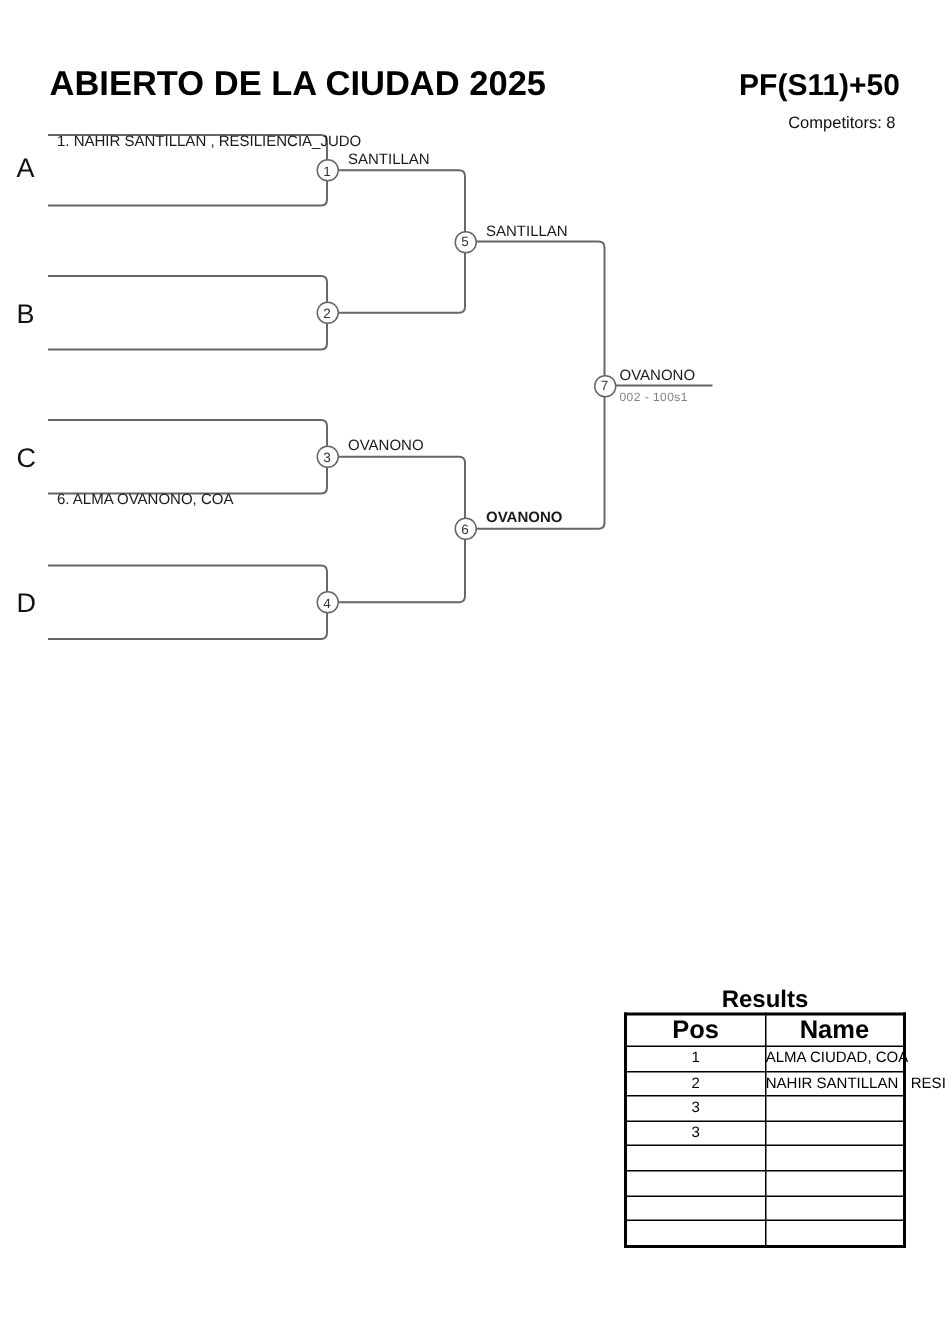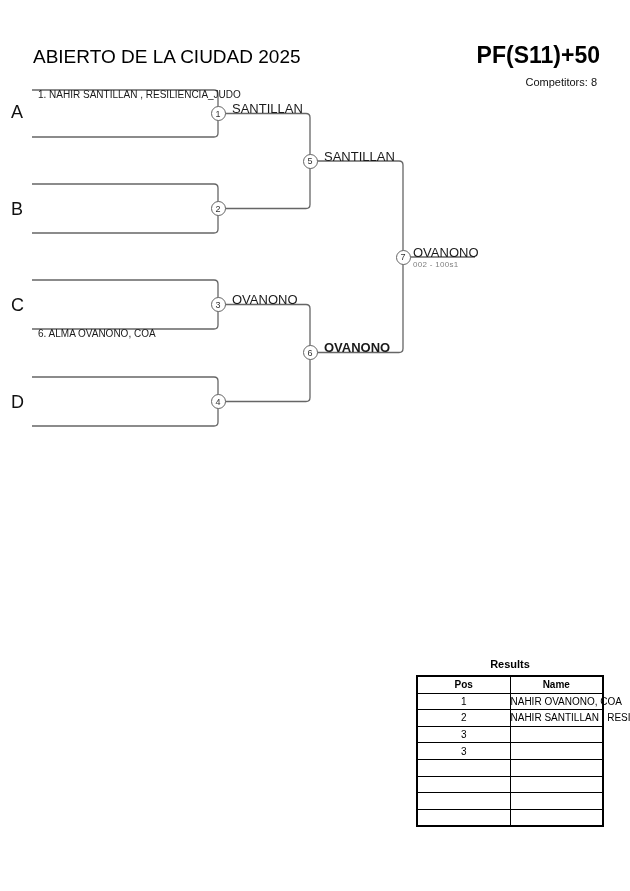--- a/index.html
+++ b/index.html
@@ -3,47 +3,47 @@
 <meta charset="utf-8">
 <style>
   html,body{margin:0;padding:0;}
   body{
     width:630px;height:891px;position:relative;background:#ffffff;
     font-family:"Liberation Sans","DejaVu Sans",sans-serif;color:#000;
     overflow:hidden;
   }
   
   .title-row{position:absolute;left:33px;top:42px;width:567px;display:flex;align-items:baseline;}
-  .title-main{font-size:19px;font-weight:normal;letter-spacing:0px;white-space:nowrap;}
+  .title-main{font-size:23px;font-weight:bold;letter-spacing:0px;white-space:nowrap;}
   .title-date{font-size:23px;font-weight:bold;margin-left:13px;white-space:nowrap;}
-  .title-cat{font-size:23px;font-weight:bold;margin-left:auto;white-space:nowrap;}
+  .title-cat{font-size:20px;font-weight:bold;margin-left:auto;white-space:nowrap;}
   .competitors{position:absolute;right:33px;top:76px;font-size:11px;color:#111;}
   
   svg.lines{position:absolute;left:0;top:0;}
   .seed-letter{position:absolute;font-size:18px;color:#111;}
   .seed-name{position:absolute;font-size:10px;color:#1a1a1a;white-space:nowrap;margin-top:12px;}
-  .match-label{position:absolute;font-size:13px;color:#1a1a1a;white-space:nowrap;}
+  .match-label{position:absolute;font-size:10px;color:#1a1a1a;white-space:nowrap;}
   .match-label.bold{font-weight:bold;}
   .match-score{position:absolute;font-size:8px;color:#808080;white-space:nowrap;letter-spacing:0.3px;}
   .match-circle{
     position:absolute;width:15px;height:15px;border:1.4px solid #666;border-radius:50%;
     background:#fff;display:flex;align-items:center;justify-content:center;
     font-size:9px;color:#333;box-sizing:border-box;z-index:2;
   }
   
   .results-title{position:absolute;left:416px;top:658px;width:188px;text-align:center;
-    font-size:11px;font-weight:bold;}
+    font-size:16px;font-weight:bold;}
   table.results{
     position:absolute;left:416px;top:675px;width:188px;border-collapse:collapse;
     border:2px solid #000;table-layout:fixed;
   }
   table.results td,table.results th{
     border:1px solid #000;height:15.6px;font-size:10px;padding:0;overflow:visible;
   }
-  table.results th{font-size:10px;font-weight:bold;text-align:center;}
+  table.results th{font-size:17px;font-weight:bold;text-align:center;}
   td.pos{width:29px;text-align:center;}
   td.name{text-align:left;padding-left:6px;white-space:nowrap;}
 </style>
 </head>
 <body>
 
 <div class="title-row">
   <span class="title-main">ABIERTO DE LA CIUDAD 2025</span>
   <span class="title-cat">PF(S11)+50</span>
 </div>
@@ -112,21 +112,21 @@
 
 <div class="results-title">Results</div>
 <table class="results">
   <tbody>
       <tr>
     <th class="pos">Pos</th>
     <th>Name</th>
   </tr>
   <tr>
     <td class="pos">1</td>
-    <td class="name">NAHIR OVANONO, COA</td>
+    <td class="name">ALMA CIUDAD, COA</td>
   </tr>
   <tr>
     <td class="pos">2</td>
     <td class="name">NAHIR SANTILLAN , RESILIENCIA_JUDO</td>
   </tr>
   <tr>
     <td class="pos">3</td>
     <td class="name"></td>
   </tr>
   <tr>

